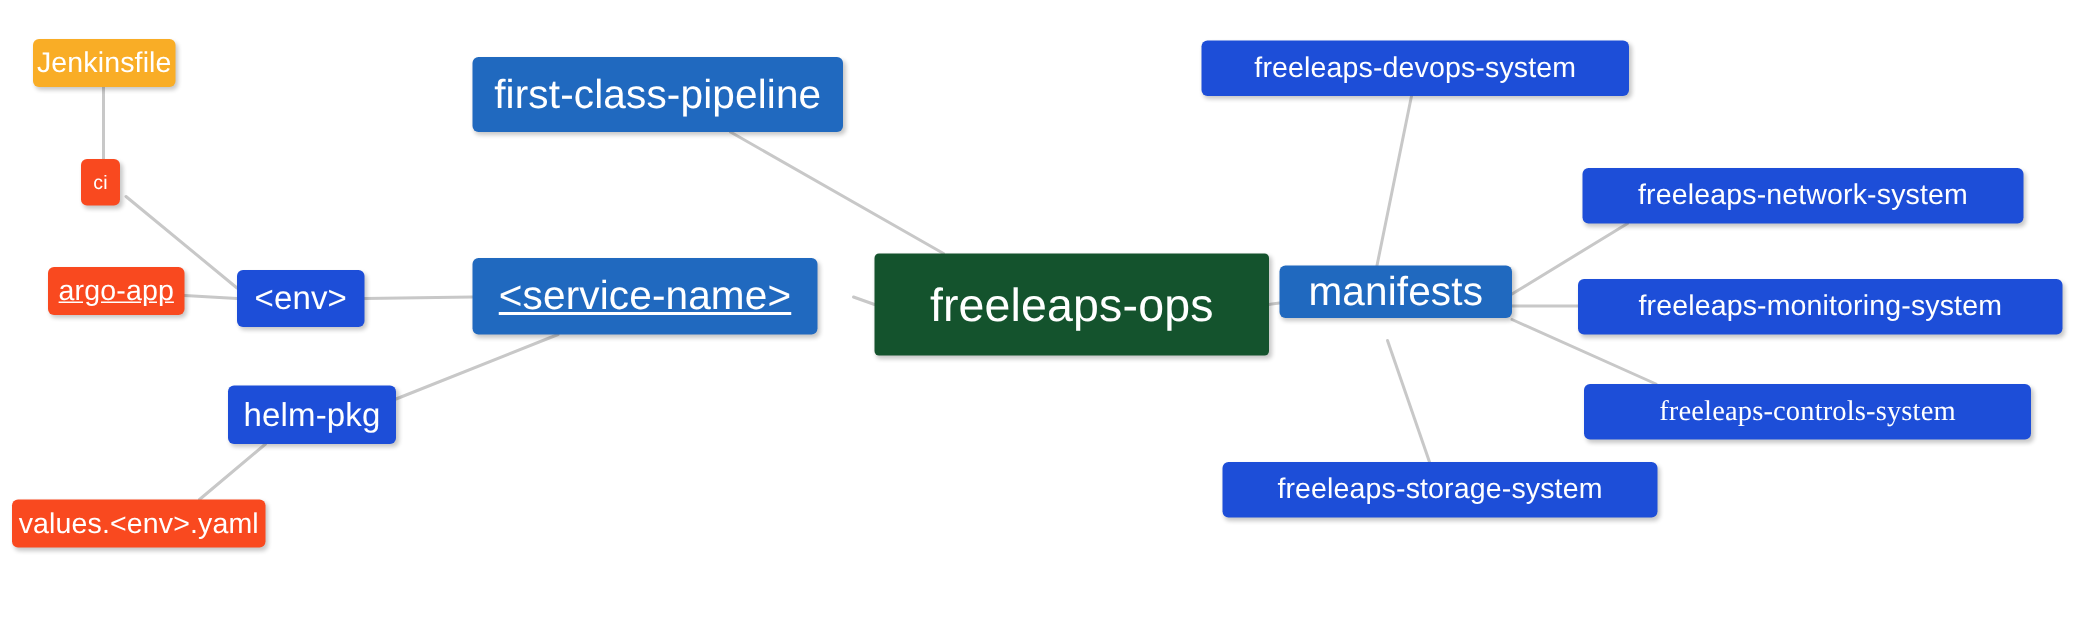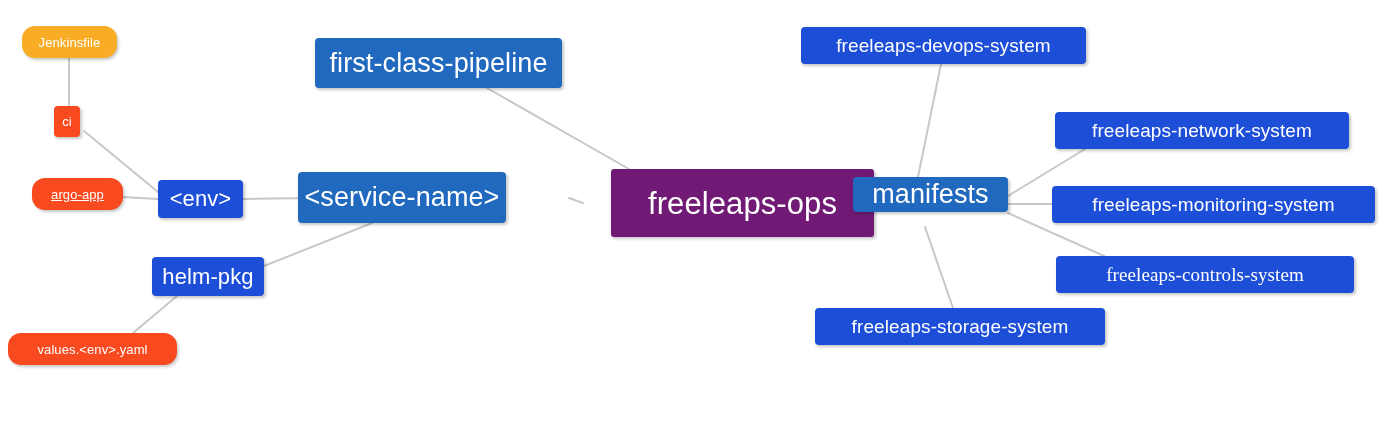--- a/index.html
+++ b/index.html
@@ -33,42 +33,41 @@
     justify-content: center;
     color: #ffffff;
     border-radius: 4px;
     white-space: nowrap;
     box-shadow: 1.5px 2px 3px rgba(0,0,0,0.22);
     letter-spacing: 0.1px;
     line-height: 1;
     padding: 0 10px;
   }
   .n-root {
-    background: #701a75;
+    background: #14532d;
     font-size: 31px;
     border-radius: 3px;
-    margin-left: 28px;
   }
   .n-blue {
     background: #2069bf;
   }
   .n-green {
     background: #1d4ed8;
   }
   .n-orange {
     background: #f9ad26;
   }
   .n-red {
     background: #f9491f;
   }
   .sz-xl { font-size: 31px; }
   .sz-lg { font-size: 27px; }
   .sz-md { font-size: 22px; text-align: right; }
   .sz-sm { font-size: 19px; }
-  .sz-xs { font-size: 13px; border-radius: 13px; }
+  .sz-xs { font-size: 19px; }
   .sz-xxs { font-size: 13px; }
 </style>
 </head>
 <body>
 
 <div id="canvas">
   <svg id="edge-layer" viewBox="0 0 1390 421" width="1390" height="421">
       <line x1="583" y1="203" x2="569" y2="198" stroke="#c8c8c8" stroke-width="2" stroke-linecap="round"></line>
       <line x1="629" y1="169" x2="487" y2="88" stroke="#c8c8c8" stroke-width="2" stroke-linecap="round"></line>
       <line x1="846" y1="203" x2="853" y2="202" stroke="#c8c8c8" stroke-width="2" stroke-linecap="round"></line>
@@ -79,21 +78,21 @@
       <line x1="69" y1="106" x2="69" y2="58" stroke="#c8c8c8" stroke-width="2" stroke-linecap="round"></line>
       <line x1="177" y1="296" x2="133" y2="333" stroke="#c8c8c8" stroke-width="2" stroke-linecap="round"></line>
       <line x1="918" y1="177" x2="941" y2="64" stroke="#c8c8c8" stroke-width="2" stroke-linecap="round"></line>
       <line x1="1008" y1="196" x2="1085" y2="149" stroke="#c8c8c8" stroke-width="2" stroke-linecap="round"></line>
       <line x1="1008" y1="204" x2="1052" y2="204" stroke="#c8c8c8" stroke-width="2" stroke-linecap="round"></line>
       <line x1="1008" y1="213" x2="1104" y2="256" stroke="#c8c8c8" stroke-width="2" stroke-linecap="round"></line>
       <line x1="925" y1="227" x2="953" y2="308" stroke="#c8c8c8" stroke-width="2" stroke-linecap="round"></line>
     </svg>
   <div id="node-layer">
       <div class="node n-root sz-xl" style="left: 583px; top: 169px; width: 263px; height: 68px;">freeleaps-ops</div>
-      <div class="node n-blue sz-lg" style="left: 298px; top: 172px; width: 208px; height: 51px;">&lt;service-name&gt;</div>
+      <div class="node n-blue sz-lg" style="left: 315px; top: 172px; width: 230px; height: 51px; text-decoration: underline;">&lt;service-name&gt;</div>
       <div class="node n-blue sz-lg" style="left: 315px; top: 38px; width: 247px; height: 50px;">first-class-pipeline</div>
       <div class="node n-blue sz-lg" style="left: 853px; top: 177px; width: 155px; height: 35px;">manifests</div>
       <div class="node n-green sz-md" style="left: 158px; top: 180px; width: 85px; height: 38px;">&lt;env&gt;</div>
       <div class="node n-green sz-md" style="left: 152px; top: 257px; width: 112px; height: 39px;">helm-pkg</div>
       <div class="node n-green sz-sm" style="left: 801px; top: 27px; width: 285px; height: 37px;">freeleaps-devops-system</div>
       <div class="node n-green sz-sm" style="left: 1055px; top: 112px; width: 294px; height: 37px;">freeleaps-network-system</div>
       <div class="node n-green sz-sm" style="left: 1052px; top: 186px; width: 323px; height: 37px;">freeleaps-monitoring-system</div>
       <div class="node n-green sz-sm" style="left: 1056px; top: 256px; width: 298px; height: 37px; font-family: Liberation Serif, serif;">freeleaps-controls-system</div>
       <div class="node n-green sz-sm" style="left: 815px; top: 308px; width: 290px; height: 37px;">freeleaps-storage-system</div>
       <div class="node n-orange sz-xs" style="left: 22px; top: 26px; width: 95px; height: 32px;">Jenkinsfile</div>

